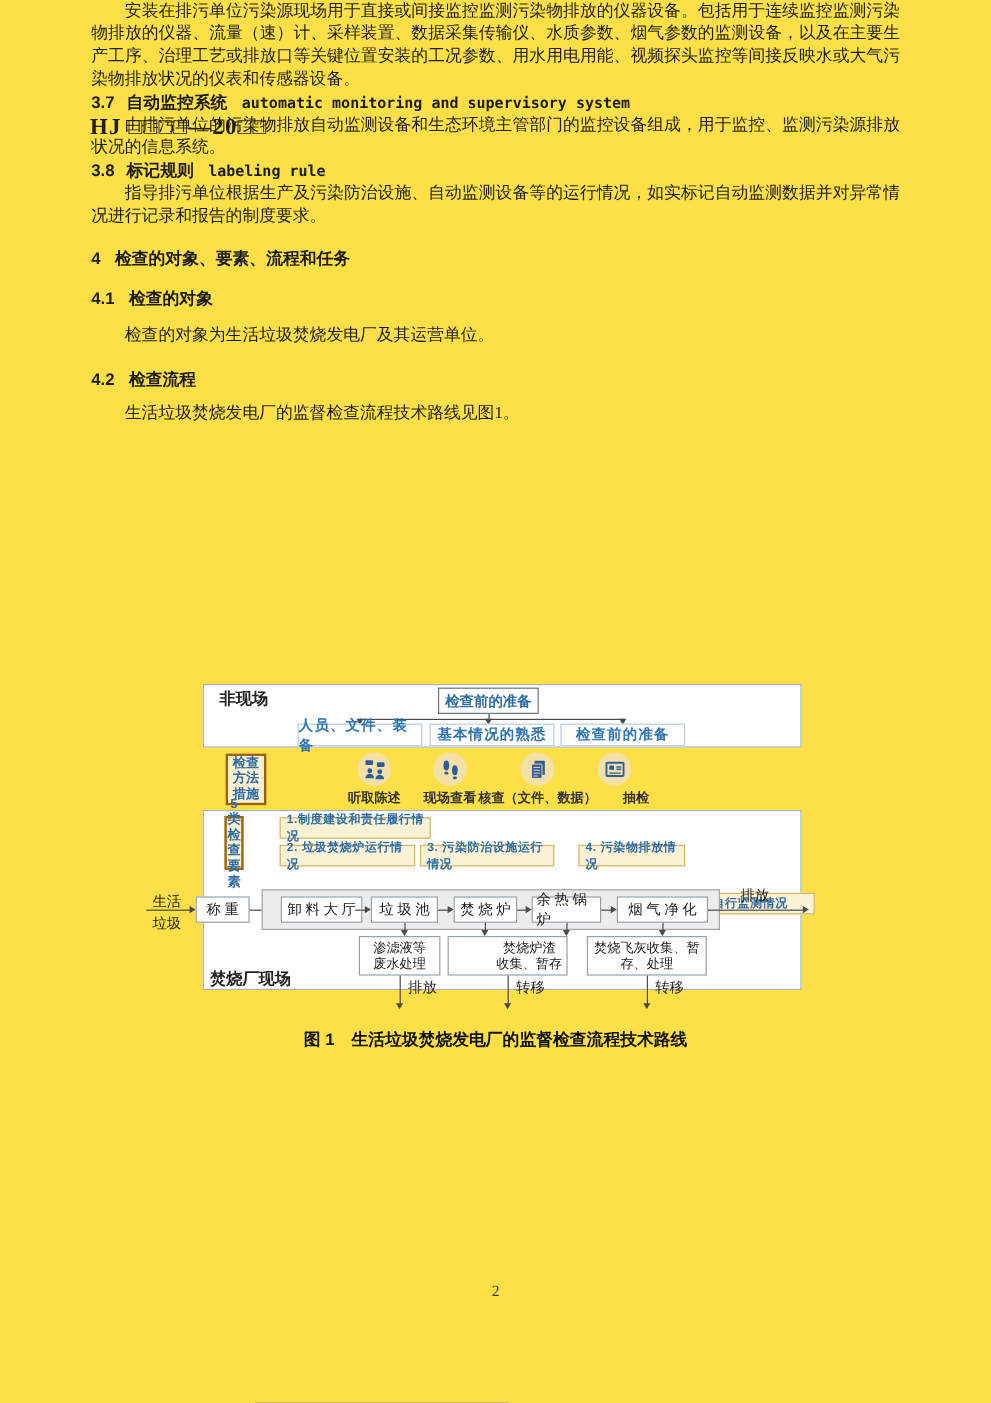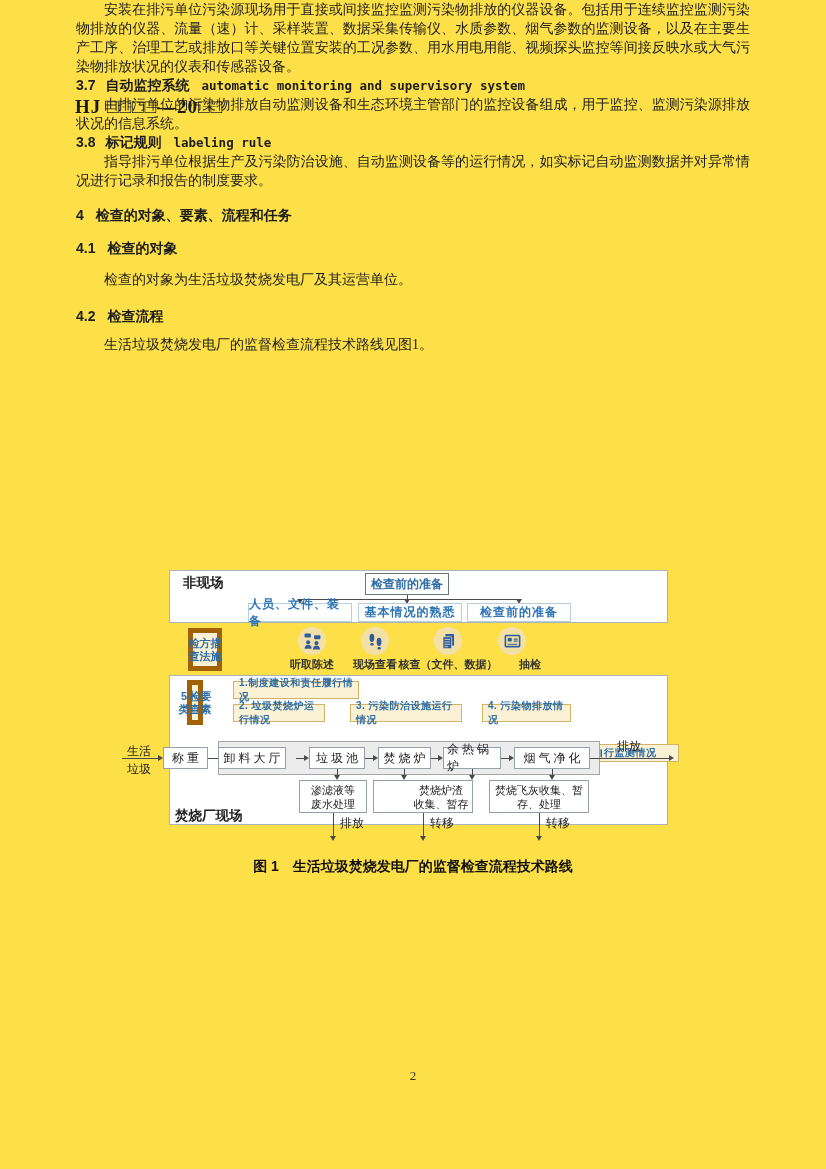--- a/index.html
+++ b/index.html
@@ -24,22 +24,22 @@
   
   #diagram{position:absolute;left:130px;top:564px;width:560px;height:290px;
            font-family:"Liberation Sans","DejaVu Sans",sans-serif;}
   #diagram div{box-sizing:border-box;}
   .obox{position:absolute;border:1px solid #aab3bb;background:#fff;}
   .zonelab{position:absolute;font-size:13.5px;font-weight:bold;color:#222;}
   .prep{position:absolute;left:235px;top:9px;width:84px;height:22px;border:1px solid #69747f;background:#fff;
         color:#2e6da4;font-weight:bold;font-size:12px;display:flex;align-items:center;justify-content:center;}
   .psub{position:absolute;top:39px;height:19px;border:1px solid #b7cedf;background:#fff;color:#2e75b6;
         font-weight:600;font-size:12px;display:flex;align-items:center;justify-content:center;letter-spacing:1px;}
-  .ybox{position:absolute;background:#fbf2d6;border:5px solid #a16207;color:#2e6da4;font-weight:bold;
-        display:flex;align-items:center;justify-content:center;text-align:center;}
+  .ybox{position:absolute;background:#fbf2d6;border:2px solid #a16207;color:#2e6da4;font-weight:bold;
+        display:flex;flex-direction:column;align-items:center;justify-content:center;text-align:center;}
   .elem{position:absolute;top:140px;height:18px;background:#fbf2d6;border:1px solid #d3b367;color:#2e6da4;
         font-weight:bold;font-size:10px;display:flex;align-items:center;padding-left:5px;letter-spacing:0.5px;}
   .icirc{position:absolute;top:63px;width:28px;height:28px;border-radius:50%;background:#f3e0a6;
          display:flex;align-items:center;justify-content:center;}
   .icirc svg{width:19px;height:19px;}
   .mlab{position:absolute;top:93px;height:13px;font-size:11px;font-weight:bold;color:#333;text-align:center;}
   .gcont{position:absolute;left:88px;top:177px;width:382px;height:34px;background:#ececec;border:1px solid #a5a5a5;}
   .fbox{position:absolute;top:183px;height:22px;background:#fff;border:1px solid #97a0a8;color:#222;
         font-size:12px;display:flex;align-items:center;justify-content:center;letter-spacing:3px;padding-left:3px;
         font-family:"Liberation Serif",serif;}
@@ -148,36 +148,36 @@
     <div class="obox" style="left:39px;top:111px;width:499px;height:150px;"></div>
     <div class="zonelab" style="left:45px;top:243px;">焚烧厂现场</div>
 
     <div class="ybox" style="left:57px;top:116px;width:16px;height:45px;font-size:11px;line-height:13px;">
       <span>5 类</span>
       <span>检查</span>
       <span>要素</span>
     </div>
 
     <div class="elem" style="left:103px;top:117px;width:126px;">1.制度建设和责任履行情况</div>
-    <div class="elem" style="left:103px;width:92px;">2. 垃圾焚烧炉运行情况</div>
+    <div class="elem" style="left:103px;width:113px;">2. 垃圾焚烧炉运行情况</div>
     <div class="elem" style="left:220px;width:112px;">3. 污染防治设施运行情况</div>
     <div class="elem" style="left:352px;width:89px;">4. 污染物排放情况</div>
     <div class="elem" style="left:445px;width:104px;margin-top:40px;">5. 自行监测情况</div>
 
     <div class="flab" style="left:-6px;top:179px;width:30px;text-align:center;">生活</div>
     <div class="flab" style="left:-6px;top:197px;width:30px;text-align:center;">垃圾</div>
     <div class="hl" style="left:-8px;top:194px;width:37px;"></div>
     <div class="arr" style="left:28px;top:191px;"></div>
 
     <div class="fbox" style="left:33px;width:45px;">称重</div>
     <div class="hl" style="left:78px;top:194px;width:15px;"></div>
     <div class="arr" style="left:93px;top:191px;"></div>
 
     <div class="gcont"></div>
-    <div class="fbox" style="left:88px;width:68px;text-align:center;">卸料大厅</div>
+    <div class="fbox" style="left:104px;width:68px;text-align:center;">卸料大厅</div>
     <div class="fbox" style="left:179px;width:56px;">垃圾池</div>
     <div class="fbox" style="left:248px;width:53px;">焚烧炉</div>
     <div class="fbox" style="left:313px;width:58px;">余热锅炉</div>
     <div class="fbox" style="left:384px;width:76px;">烟气净化</div>
 
     <div class="hl" style="left:166px;top:194px;width:9px;"></div>
     <div class="arr" style="left:174px;top:191px;"></div>
     <div class="hl" style="left:235px;top:194px;width:9px;"></div>
     <div class="arr" style="left:243px;top:191px;"></div>
     <div class="hl" style="left:301px;top:194px;width:8px;"></div>

